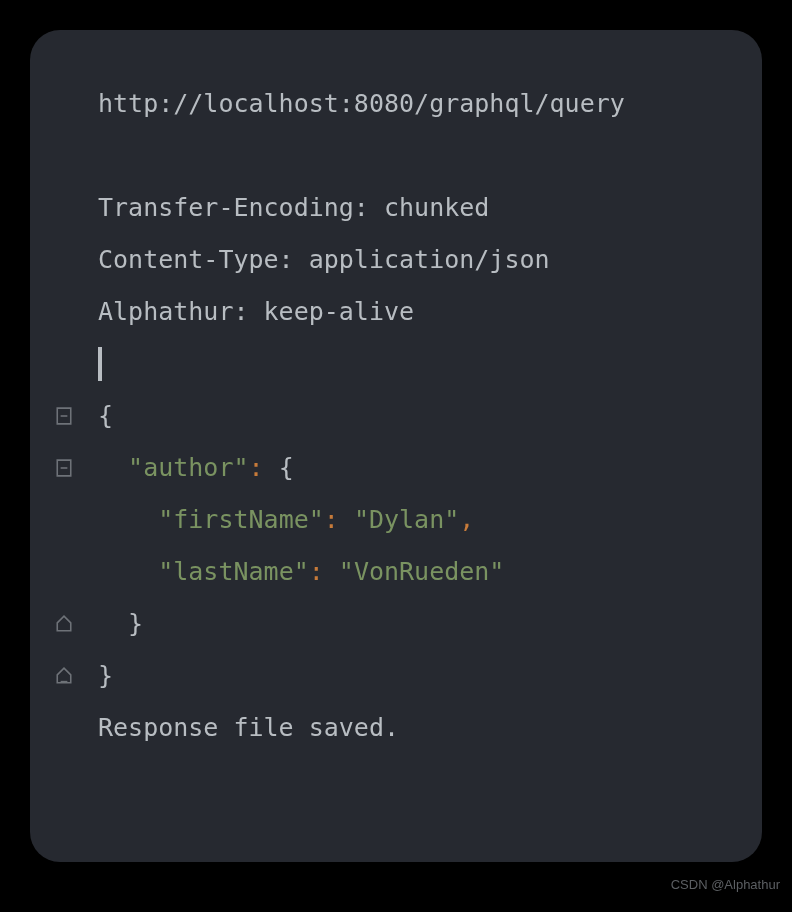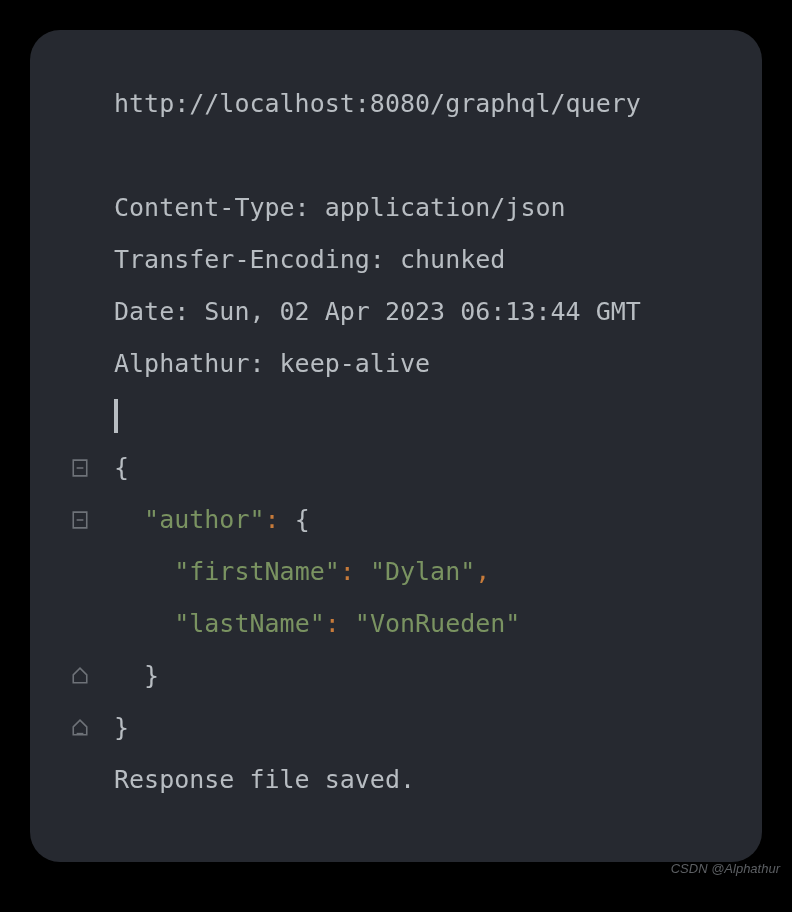--- a/index.html
+++ b/index.html
@@ -13,21 +13,21 @@
       height: 912px;
       font-family: "SF Mono", "Monaco", "Menlo", "Consolas", monospace;
       font-size: 25px;
       overflow: hidden;
       position: relative;
     }
     .editor-container {
       background: #262930;
       border-radius: 30px;
       margin: 30px 30px 0 30px;
-      padding: 48px 0 28px 16px;
+      padding: 48px 0 28px 0;
       height: 832px;
       position: relative;
       overflow: hidden;
     }
     .line {
       display: flex;
       align-items: center;
       height: 52px;
       color: #b8bdc2;
       white-space: pre;
@@ -65,58 +65,53 @@
     .cursor {
       display: inline-block;
       width: 4px;
       height: 34px;
       background: #b8bdc2;
       vertical-align: middle;
       margin-top: -2px;
     }
     .watermark {
       position: absolute;
-      bottom: 36px;
+      bottom: 20px;
       right: 12px;
       color: #5c5f63;
       font-size: 13px;
       font-family: -apple-system, sans-serif;
-      font-style: italic;
     }
   </style>
 </head>
 <body>
 
 <div class="editor-container">
 
   <div class="line">
     <div class="gutter"></div>
     <span class="code">http://localhost:8080/graphql/query</span>
   </div>
 
   <div class="line">
     <div class="gutter"></div>
     <span class="code"> </span>
   </div>
 
 
   <div class="line">
     <div class="gutter"></div>
-    <span class="code">Content-Type: application/json</span>
-  </div>
-
-  <div class="line">
-    <div class="gutter"></div>
     <span class="code">Transfer-Encoding: chunked</span>
   </div>
 
   <div class="line">
     <div class="gutter"></div>
-    <span class="code">Date: Sun, 02 Apr 2023 06:13:44 GMT</span>
+    <span class="code">Content-Type: application/json</span>
   </div>
+
 
 
   <div class="line">
     <div class="gutter"></div>
     <span class="code">Alphathur: keep-alive</span>
   </div>
 
   <div class="line">
     <div class="gutter"></div>
     <span class="code"><span class="cursor"></span></span>

